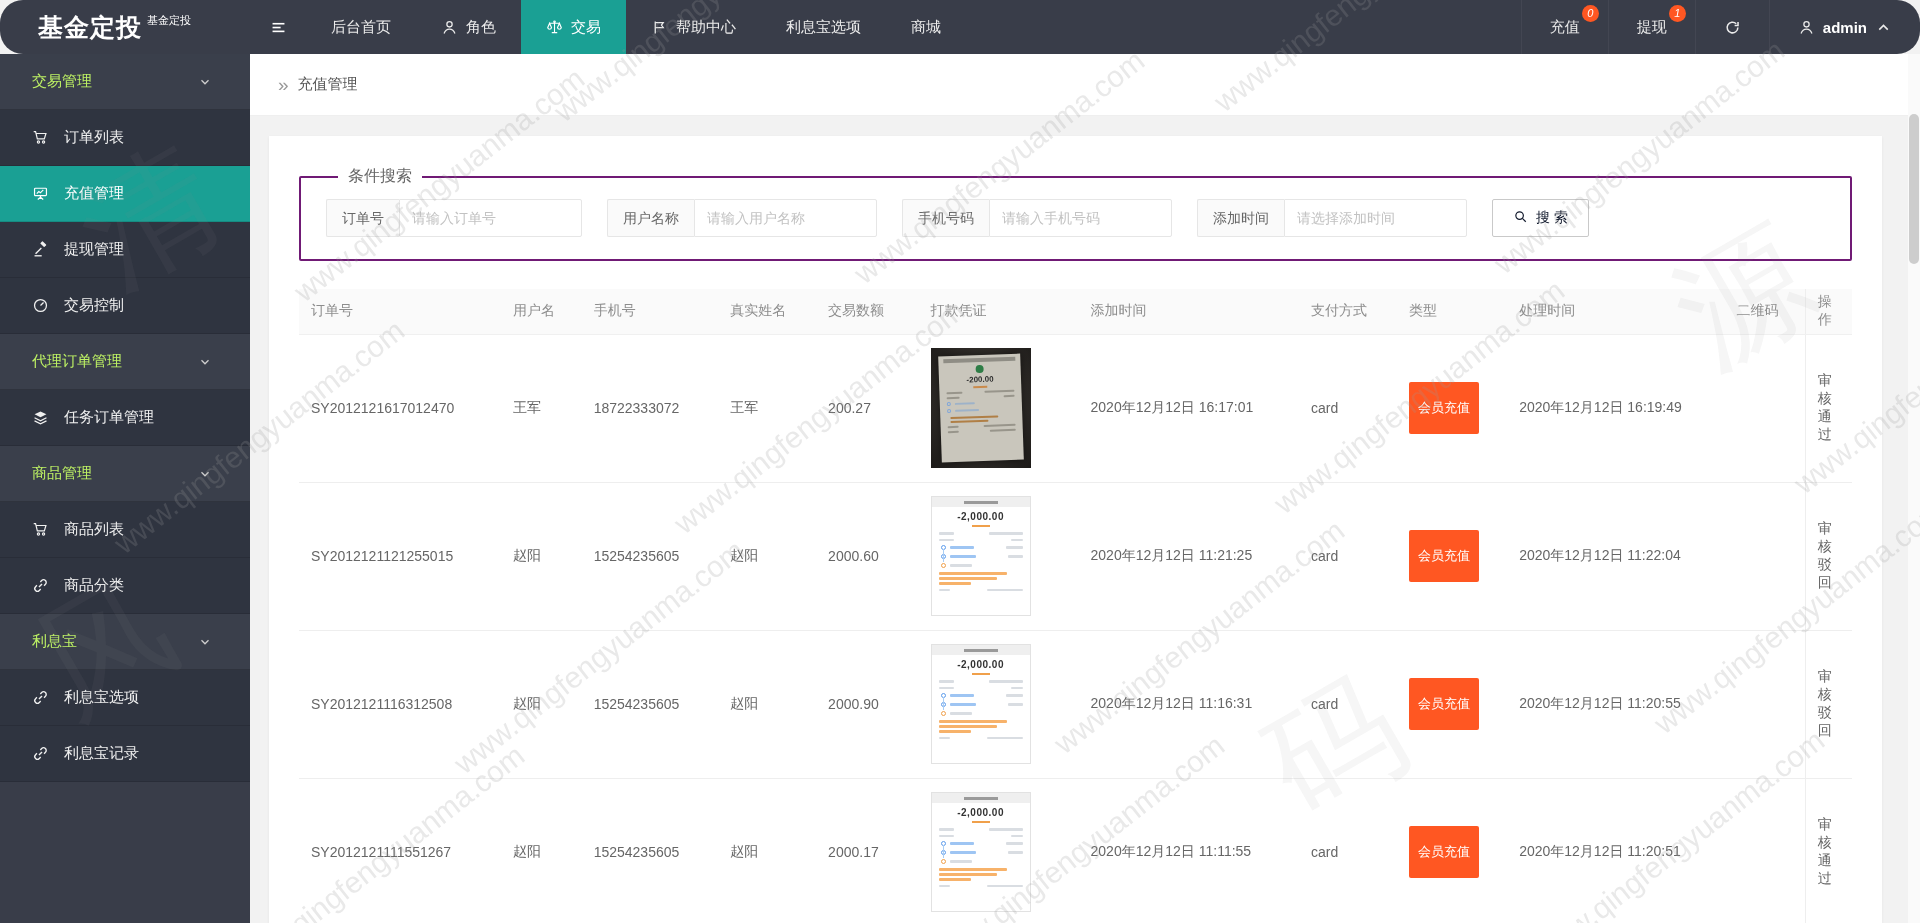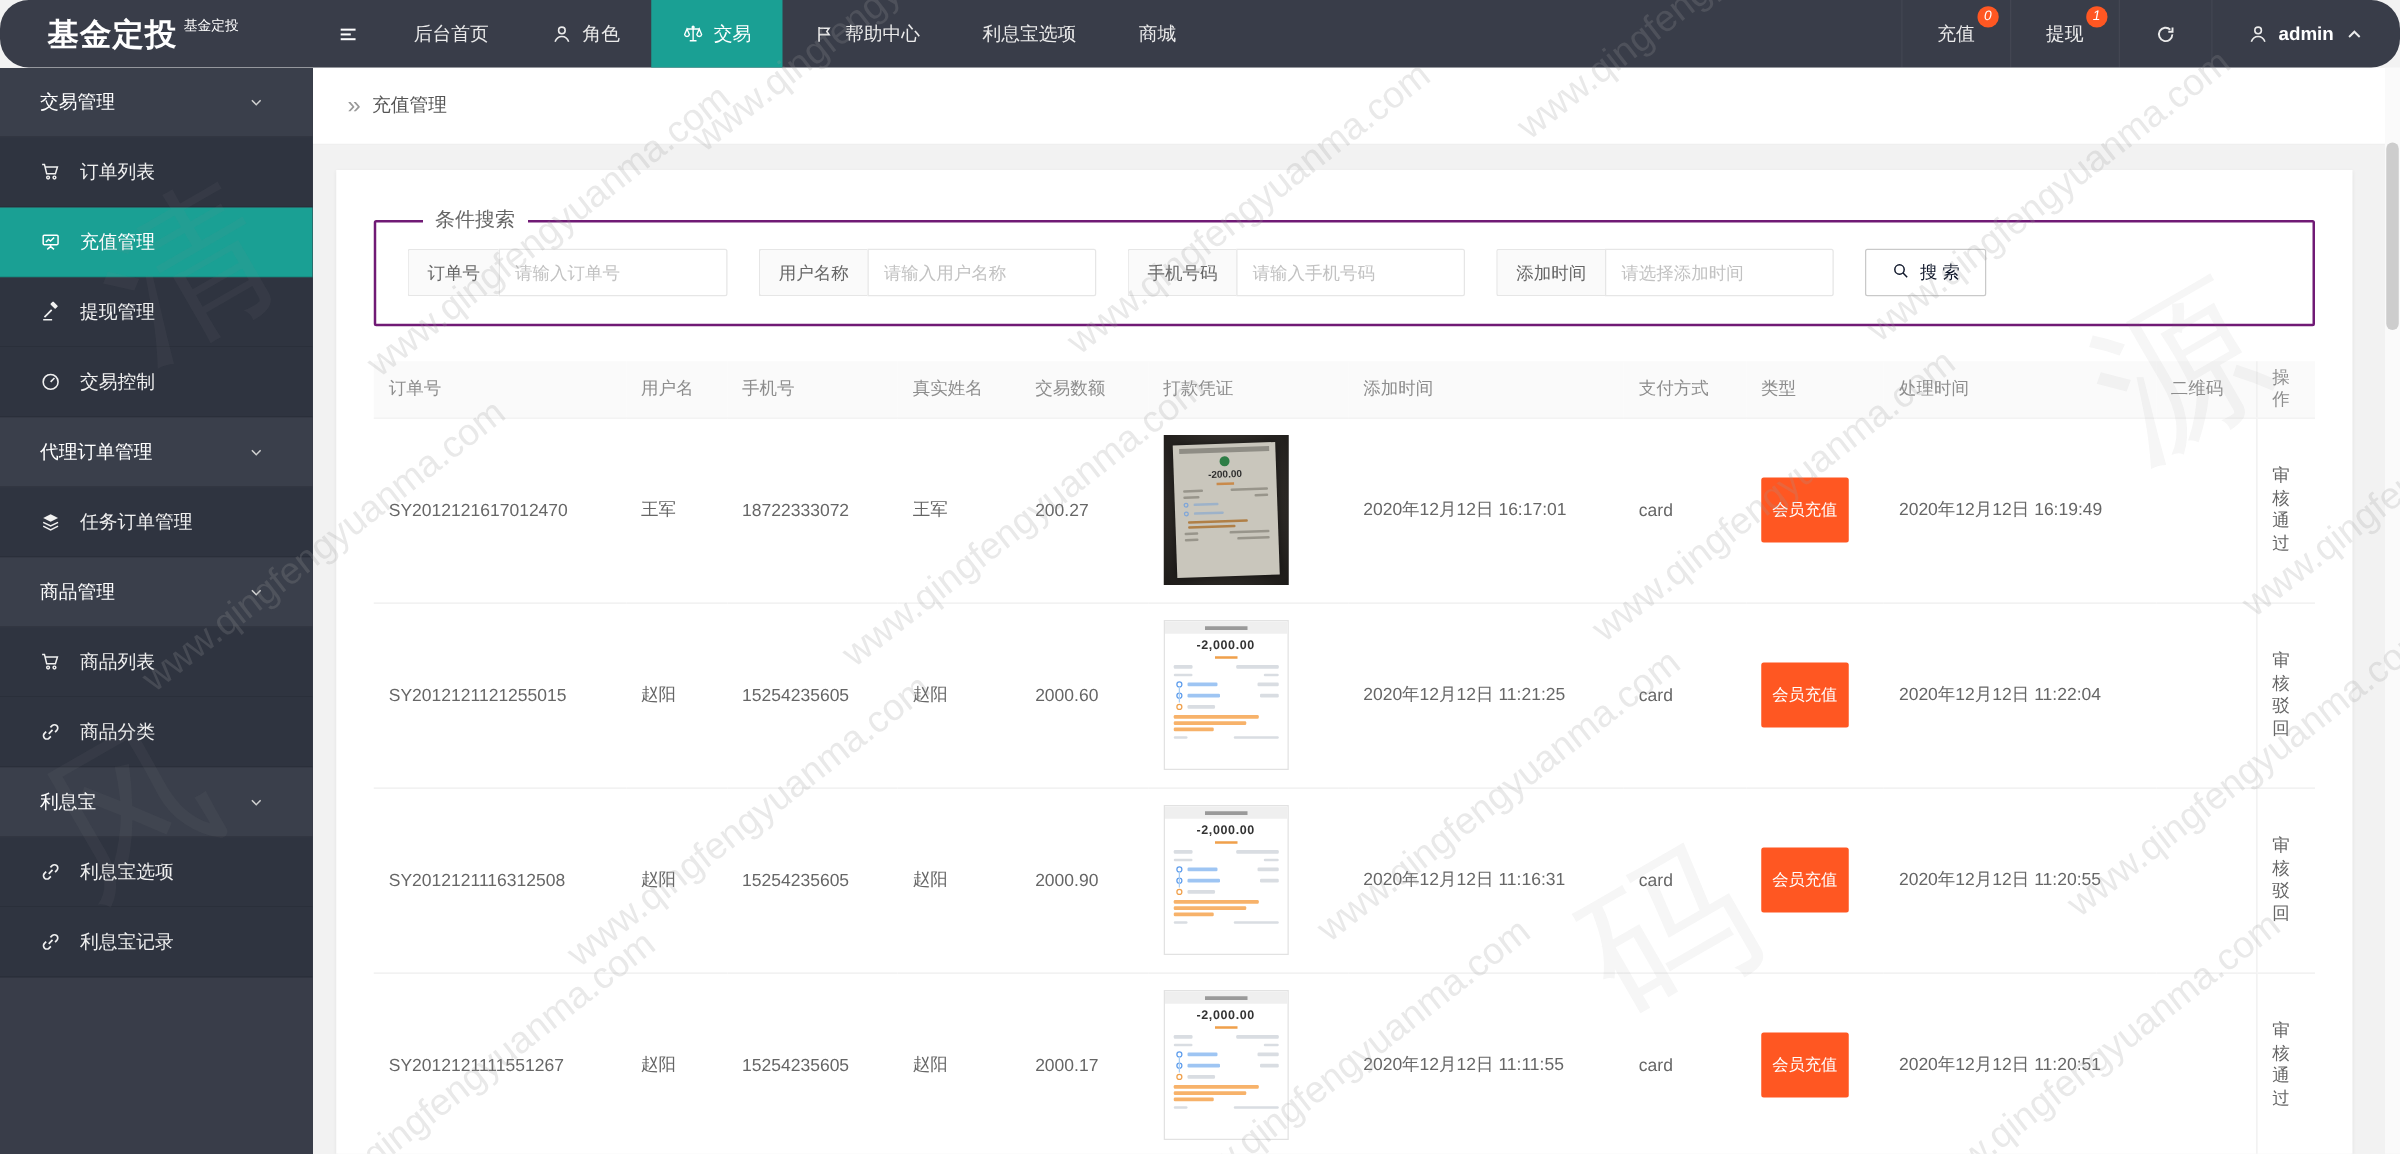--- a/index.html
+++ b/index.html
@@ -23,21 +23,21 @@
   .badge { position:absolute; top:5px; right:9px; background:#FF5722; color:#fff;
     min-width:17px; height:17px; line-height:17px; padding:0 4px; border-radius:9px;
     font-size:11px; text-align:center; }
   .nav-user-name { font-weight:600; color:#fff; }
   .chev-up svg { width:13px; height:13px; }
 
   
   .sidebar { position:fixed; top:54px; left:0; bottom:0; width:250px; background:#393D49; z-index:30; }
   .side-item { height:56px; display:flex; align-items:center; padding:0 20px 0 32px;
     font-size:15px; cursor:pointer; }
-  .side-item.group { background:#3A3F4B; color:#ffffff; border-bottom:1px solid rgba(0,0,0,.18); }
+  .side-item.group { background:#3A3F4B; color:#bef264; border-bottom:1px solid rgba(0,0,0,.18); }
   .side-item.child { background:#2F3440; color:#f0f0f0; border-bottom:1px solid rgba(0,0,0,.12); }
   .side-item.active { background:#1AA094; color:#fff; }
   .side-item .icon { width:20px; margin-right:12px; display:flex; }
   .side-item .icon svg { width:17px; height:17px; }
   .side-item .chev { margin-left:auto; color:#cfcfcf; display:flex; }
   .side-item .chev svg { width:14px; height:14px; }
 
   
   .main { position:absolute; top:54px; left:250px; right:12px; bottom:0; background:#f2f2f2; overflow:hidden; }
   .breadcrumb-bar { height:62px; background:#fff; display:flex; align-items:center;

